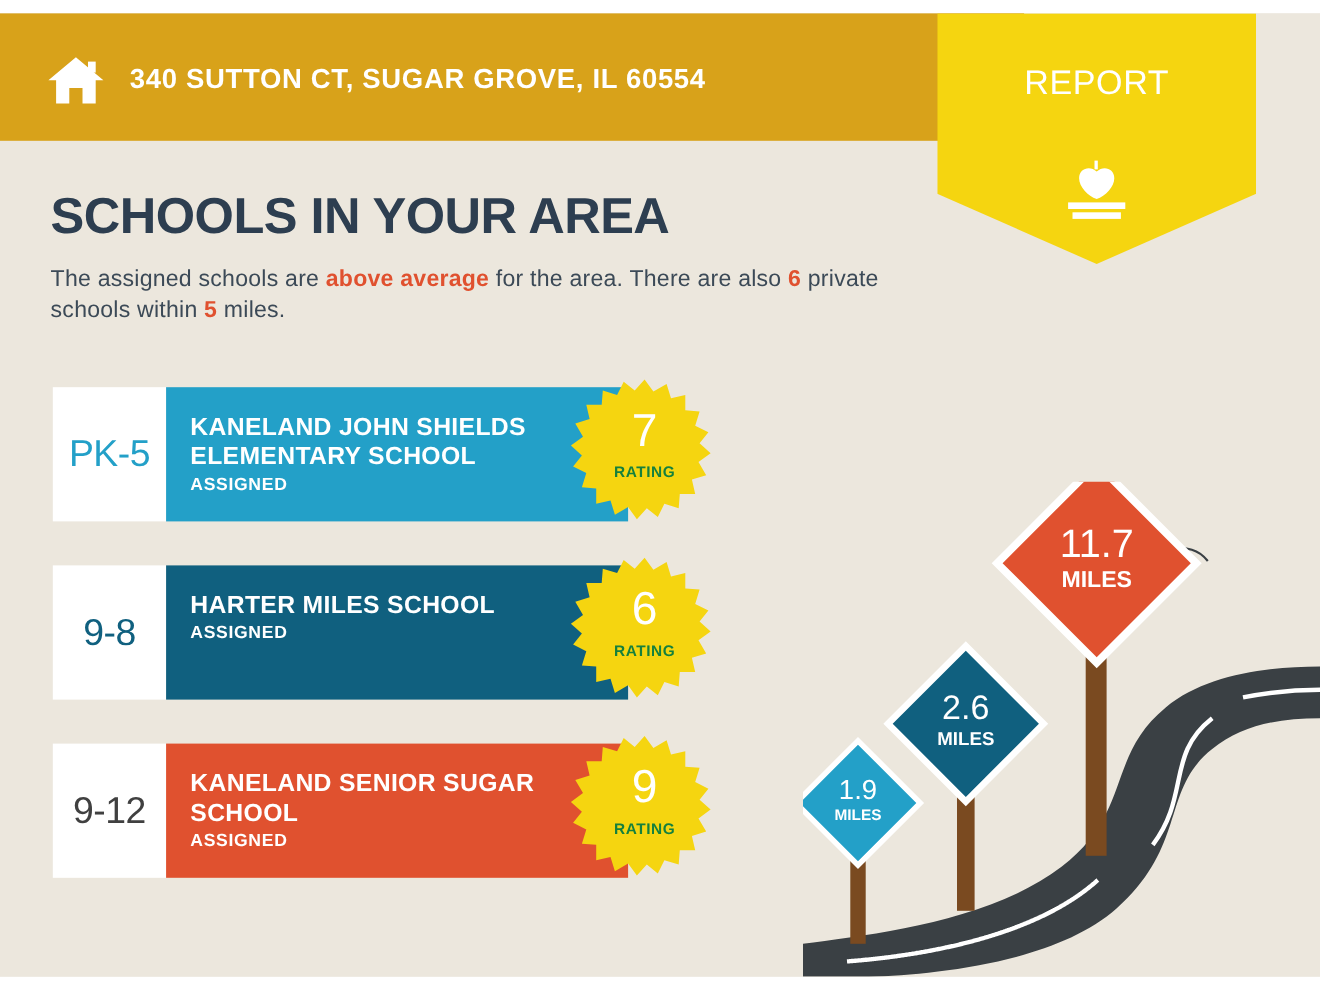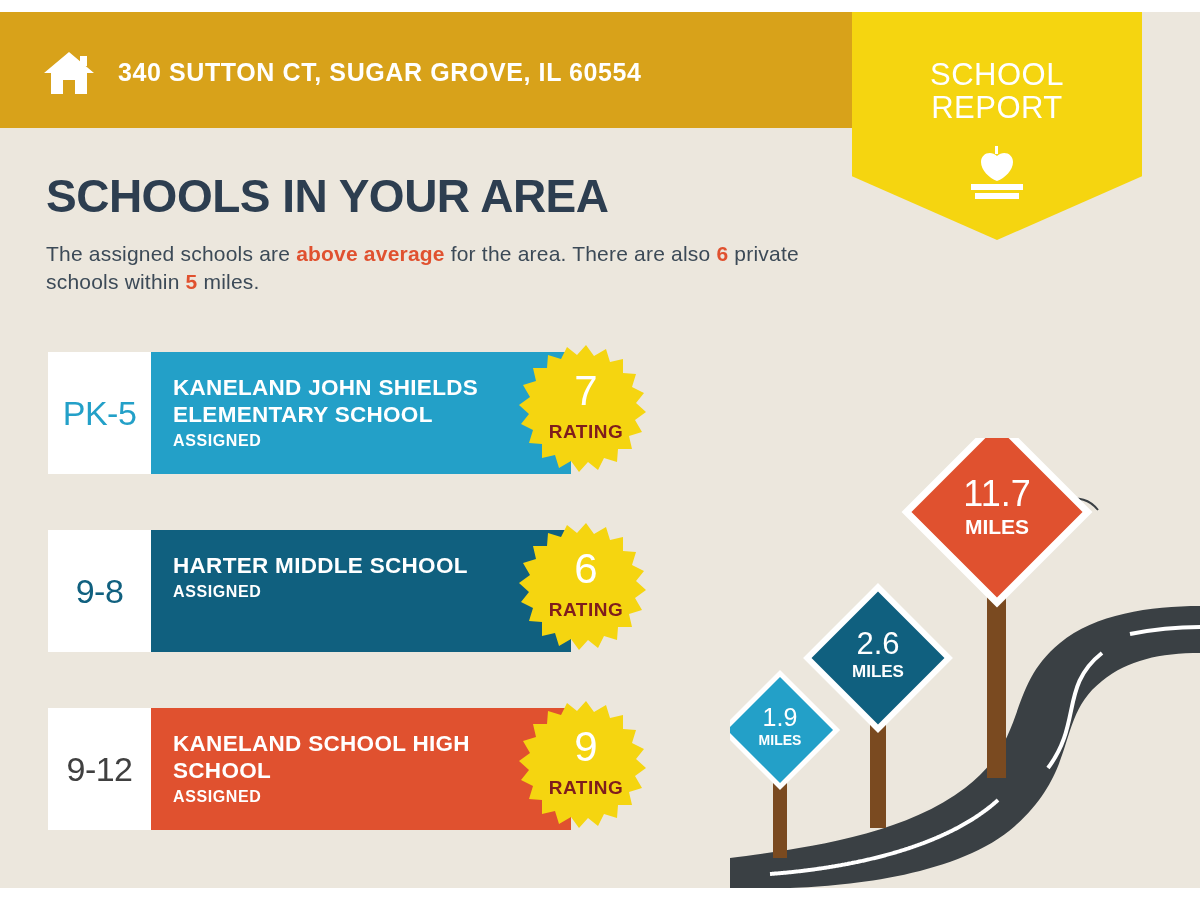--- a/index.html
+++ b/index.html
@@ -118,21 +118,21 @@
   
   .rows {
     position: absolute;
     left: 48px;
     top: 340px;
     width: 620px;
   }
   .row {
     position: relative;
     height: 142px;
-    margin-bottom: 36px;
+    margin-bottom: 20px;
   }
   .grade-box {
     position: absolute;
     left: 0;
     top: 0;
     width: 103px;
     height: 122px;
     background: #ffffff;
     display: flex;
     align-items: center;
@@ -188,22 +188,22 @@
     color: #ffffff;
     font-weight: normal;
     line-height: 44px;
   }
   .rating-label {
     position: absolute;
     left: 0;
     top: 78px;
     width: 140px;
     text-align: center;
-    font-size: 19px;
-    color: #7f1d1d;
+    font-size: 14px;
+    color: #15803d;
     font-weight: bold;
     letter-spacing: 0.5px;
   }
   
   .road-art {
     position: absolute;
     right: 0;
     bottom: 0;
     width: 470px;
     height: 450px;
@@ -225,21 +225,20 @@
           <path d="M27 2 L52 23 L45 23 L45 44 L33 44 L33 30 L21 30 L21 44 L9 44 L9 23 L2 23 Z" fill="#ffffff"></path>
           <rect x="38" y="6" width="7" height="10" fill="#ffffff"></rect>
         </svg>
       </span>
       <div class="addr-text">340 SUTTON CT, SUGAR GROVE, IL 60554</div>
     </div>
 
     <div class="badge">
       <div class="badge-shape"></div>
       <div class="badge-title">
-        <div>SCHOOL</div>
         <div>REPORT</div>
       </div>
       <span class="badge-art">
         <svg width="80" height="62" viewBox="0 0 80 62">
           <path d="M40 14 c-6 -6 -16 -3 -16 6 c0 8 8 16 16 19 c8 -3 16 -11 16 -19 c0 -9 -10 -12 -16 -6 z" fill="#ffffff"></path>
           <rect x="38" y="4" width="3" height="8" fill="#ffffff"></rect>
           <rect x="14" y="42" width="52" height="6" fill="#ffffff"></rect>
           <rect x="18" y="51" width="44" height="6" fill="#ffffff"></rect>
         </svg>
       </span>
@@ -268,38 +267,38 @@
           <div class="rating-num">7</div>
           <div class="rating-label">RATING</div>
         </div>
       </div>
 
       <div class="row">
         <div class="grade-box">
           <span class="grade-text" style="color:#10607f">9-8</span>
         </div>
         <div class="bar" style="background:#10607f">
-          <div class="school-name">HARTER MIDDLE SCHOOL</div>
+          <div class="school-name">HARTER MILES SCHOOL</div>
           <div class="assigned">ASSIGNED</div>
         </div>
         <div class="rating-burst">
           <svg class="burst-svg" width="140" height="140" viewBox="0 0 140 140">
             <path d="M70 2 L78 13 L90 6 L94 19 L107 16 L107 30 L120 31 L116 44 L128 50 L120 60 L130 69 L119 77 L126 89 L113 93 L116 106 L102 106 L101 119 L88 115 L82 127 L72 119 L63 129 L55 118 L43 125 L39 112 L26 115 L26 101 L13 100 L17 87 L5 81 L13 71 L3 62 L14 54 L7 42 L20 38 L17 25 L31 25 L32 12 L45 16 L51 4 L61 12 Z" fill="#f5d510"></path>
           </svg>
           <div class="rating-num">6</div>
           <div class="rating-label">RATING</div>
         </div>
       </div>
 
       <div class="row">
         <div class="grade-box">
           <span class="grade-text" style="color:#404040">9-12</span>
         </div>
         <div class="bar" style="background:#e0512f">
-          <div class="school-name">KANELAND SCHOOL HIGH SCHOOL</div>
+          <div class="school-name">KANELAND SENIOR SUGAR SCHOOL</div>
           <div class="assigned">ASSIGNED</div>
         </div>
         <div class="rating-burst">
           <svg class="burst-svg" width="140" height="140" viewBox="0 0 140 140">
             <path d="M70 2 L78 13 L90 6 L94 19 L107 16 L107 30 L120 31 L116 44 L128 50 L120 60 L130 69 L119 77 L126 89 L113 93 L116 106 L102 106 L101 119 L88 115 L82 127 L72 119 L63 129 L55 118 L43 125 L39 112 L26 115 L26 101 L13 100 L17 87 L5 81 L13 71 L3 62 L14 54 L7 42 L20 38 L17 25 L31 25 L32 12 L45 16 L51 4 L61 12 Z" fill="#f5d510"></path>
           </svg>
           <div class="rating-num">9</div>
           <div class="rating-label">RATING</div>
         </div>
       </div>

